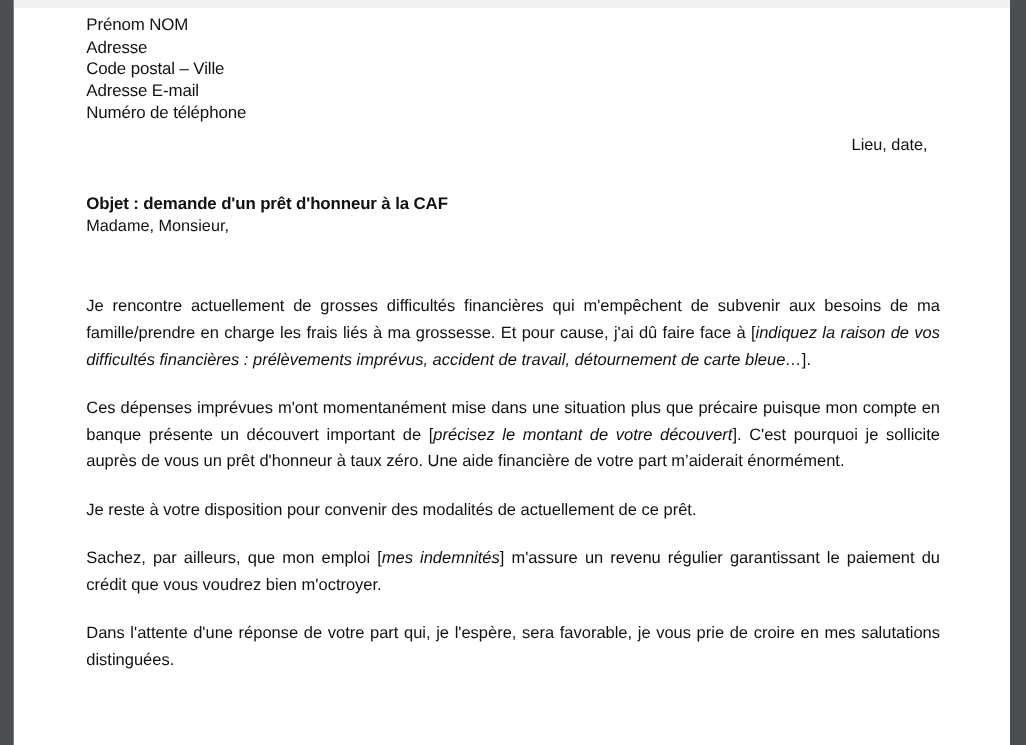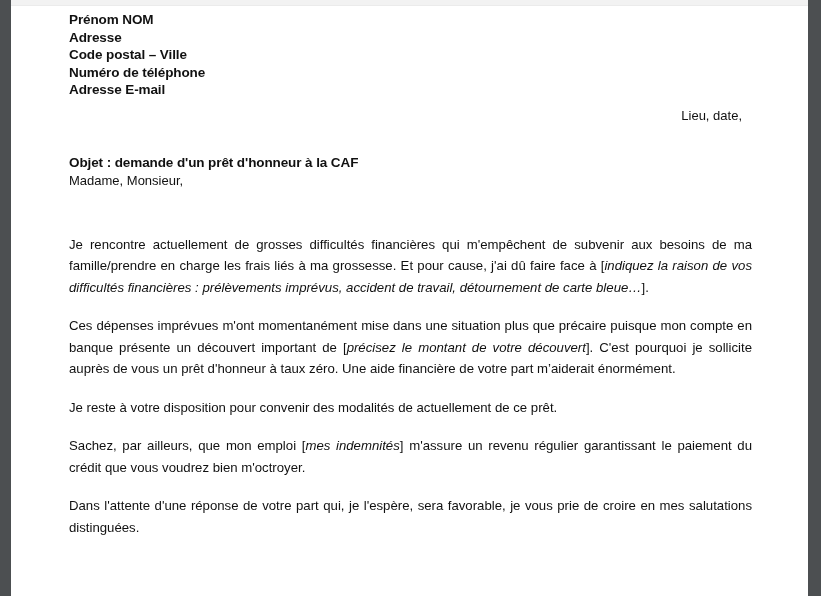--- a/index.html
+++ b/index.html
@@ -68,21 +68,21 @@
   .page-body {
     position: absolute;
     left: 58px;
     top: 11px;
     width: 683px;
     color: #111111;
   }
 
   
   .sender-block {
-    font-weight: bold;
+    font-weight: normal;
     font-size: 13.5px;
     line-height: 17.6px;
     letter-spacing: -0.1px;
   }
 
   .sender-line {
     white-space: nowrap;
   }
 
   
@@ -140,22 +140,22 @@
   <div class="page">
 
     <div class="page-top-edge"></div>
 
     <div class="page-body">
 
       <div class="sender-block">
         <div class="sender-line">Prénom NOM</div>
         <div class="sender-line">Adresse</div>
         <div class="sender-line">Code postal – Ville</div>
+        <div class="sender-line">Adresse E-mail</div>
         <div class="sender-line">Numéro de téléphone</div>
-        <div class="sender-line">Adresse E-mail</div>
       </div>
 
       <div class="place-date">Lieu, date,</div>
 
       <div class="subject">Objet : demande d'un prêt d'honneur à la CAF</div>
 
       <div class="salutation">Madame, Monsieur,</div>
 
       <div class="letter-body">
           <p class="paragraph"><span>Je rencontre actuellement de grosses difficultés financières qui m'empêchent de subvenir aux besoins de ma famille/prendre en charge les frais liés à ma grossesse. Et pour cause, j'ai dû faire face à [</span><em>indiquez la raison de vos difficultés financières : prélèvements imprévus, accident de travail, détournement de carte bleue…</em><span>].</span></p>

